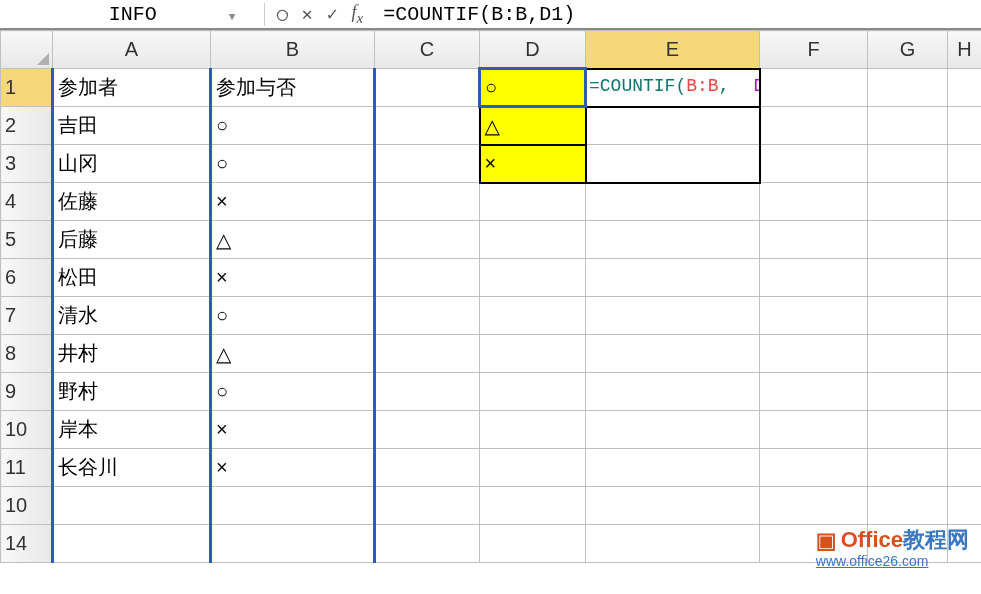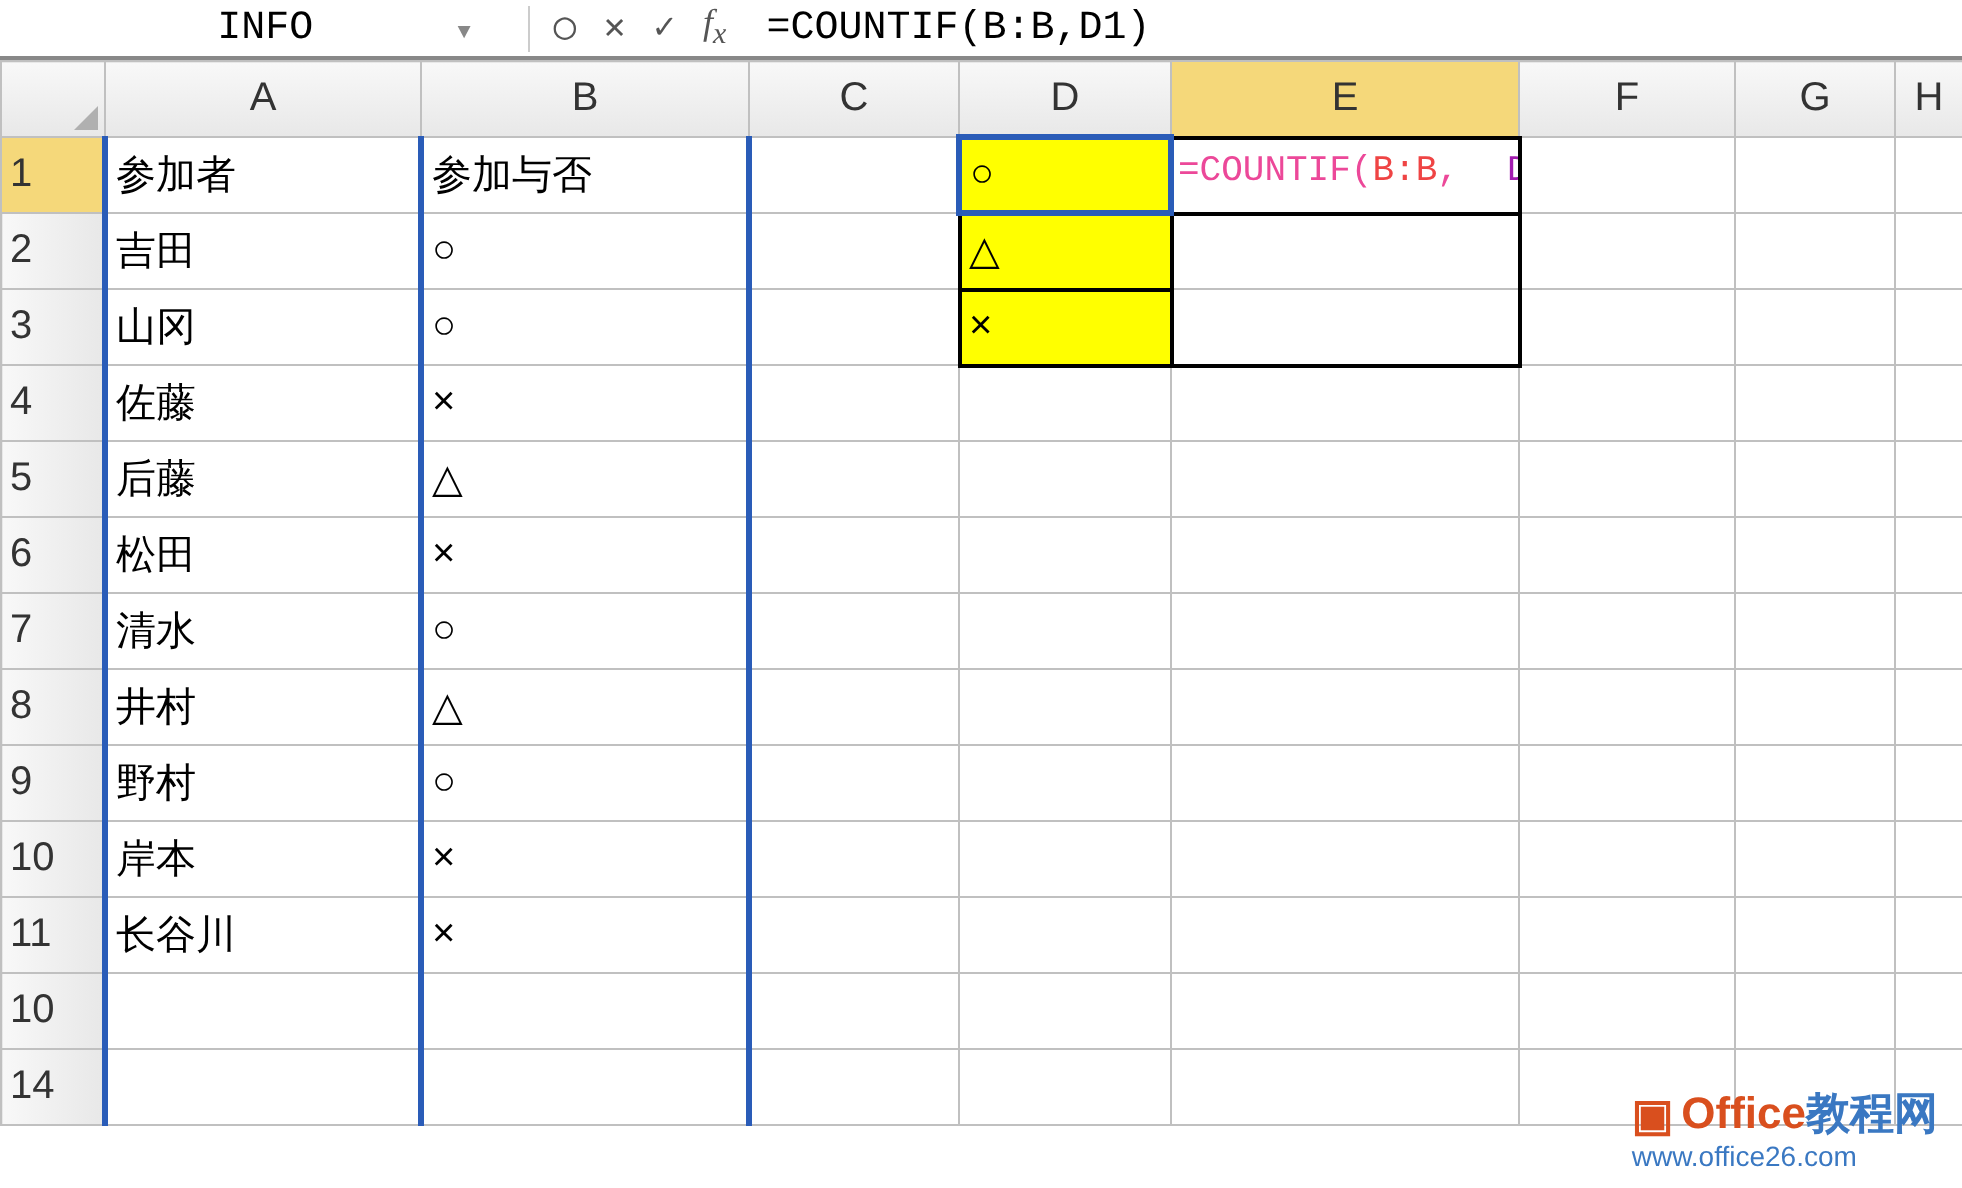--- a/index.html
+++ b/index.html
@@ -129,41 +129,42 @@
       position: relative;
     }
     .formula-overflow {
       position: absolute;
       left: 2px;
       top: 6px;
       white-space: nowrap;
       z-index: 5;
       background: transparent;
     }
-    .fc-black { color: #ec4899; }
+    .fc-black { color: #0f766e; }
     .fc-blue { color: #ef4444; }
     .fc-green { color: #a21caf; padding-left: 24px; }
     .watermark {
       position: absolute;
       right: 12px;
-      bottom: 8px;
+      bottom: 25px;
       text-align: left;
     }
     .wm-top {
       font-family: Arial, sans-serif;
       font-weight: bold;
       font-size: 22px;
     }
     .wm-office { color: #d94f1e; }
     .wm-suffix { color: #3a78c2; }
     .wm-url {
       font-family: Arial, sans-serif;
       color: #3a78c2;
       font-size: 14px;
       margin-top: -2px;
+      text-decoration: underline;
     }
     .wm-icon {
       display: inline-block;
       color: #d94f1e;
       margin-right: 4px;
       font-size: 22px;
       vertical-align: middle;
     }
   </style>
 </head>

